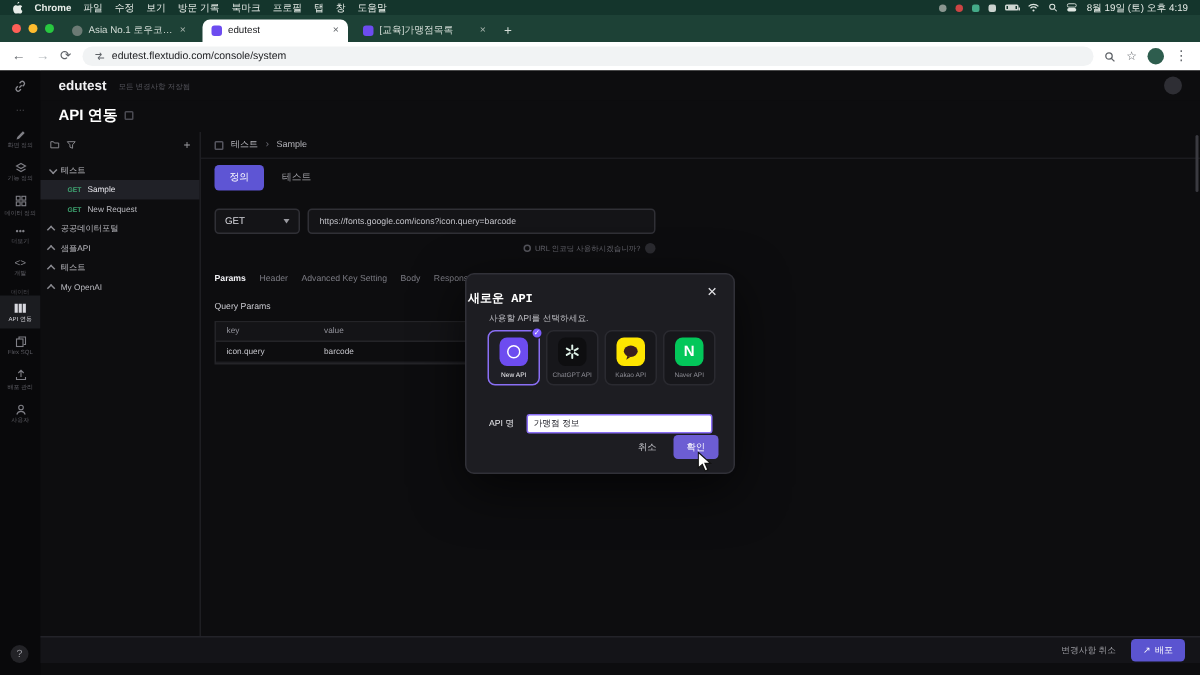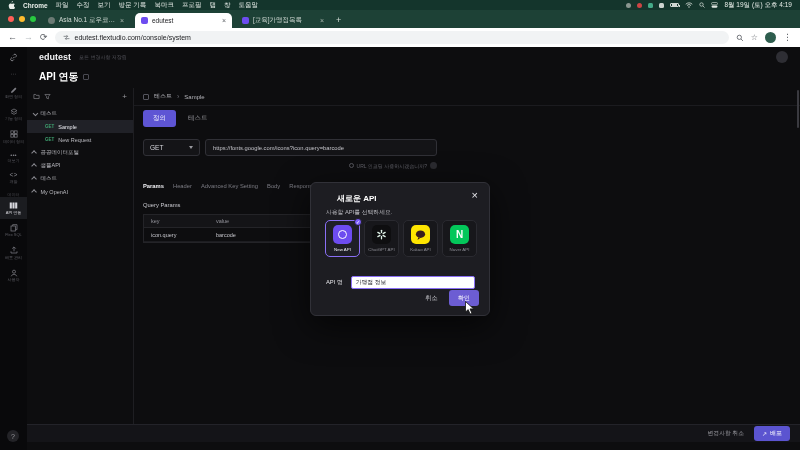--- a/index.html
+++ b/index.html
@@ -112,21 +112,21 @@
     border-top:1px solid #232329; display:flex; align-items:center; justify-content:flex-end;
     gap:10px; padding-right:10px; }
   .discard { font-size:5.8px; color:#9a9aa0; }
   .btn-deploy { background:#5b54d0; color:#fff; font-size:6px; padding:3px 8px; border-radius:3px;
     display:flex; align-items:center; gap:3px; }
   .btn-deploy .arr { font-size:6px; }
 
   
   .modal { position:absolute; top:182px; left:310px; width:180px; height:134px; background:#1d1d22;
     border:1px solid #313138; border-radius:6px; box-shadow:0 10px 34px rgba(0,0,0,0.65); z-index:10; }
-  .m-title { position:absolute; top:10px; left:26px; color:#fff; font-size:8px; font-weight:bold; }
+  .m-title { position:absolute; top:10px; left:1px; color:#fff; font-size:8px; font-weight:bold;font-family:Liberation Mono, monospace; }
   .m-close { position:absolute; top:7px; right:11px; color:#e6e6ea; font-size:11px; line-height:11px; }
   .m-sub { position:absolute; top:25px; left:15px; color:#b9b9bf; font-size:5.8px; }
   .cards { position:absolute; top:37px; left:14px; display:flex; gap:4px; }
   .card { width:35px; height:37px; background:#17171b; border:1px solid #2a2a30; border-radius:5px;
     display:flex; flex-direction:column; align-items:center; justify-content:center; gap:3px; position:relative; }
   .card.sel { border:1.5px solid #8a6ff5; background:#1f1f26; }
   .card .lbl { font-size:4.4px; color:#8d8d95; }
   .card.sel .lbl { color:#f0f0f4; }
   .cicon { width:19px; height:19px; border-radius:5px; display:flex; align-items:center; justify-content:center; }
   .ci-new { background:#6d4cf0; }

